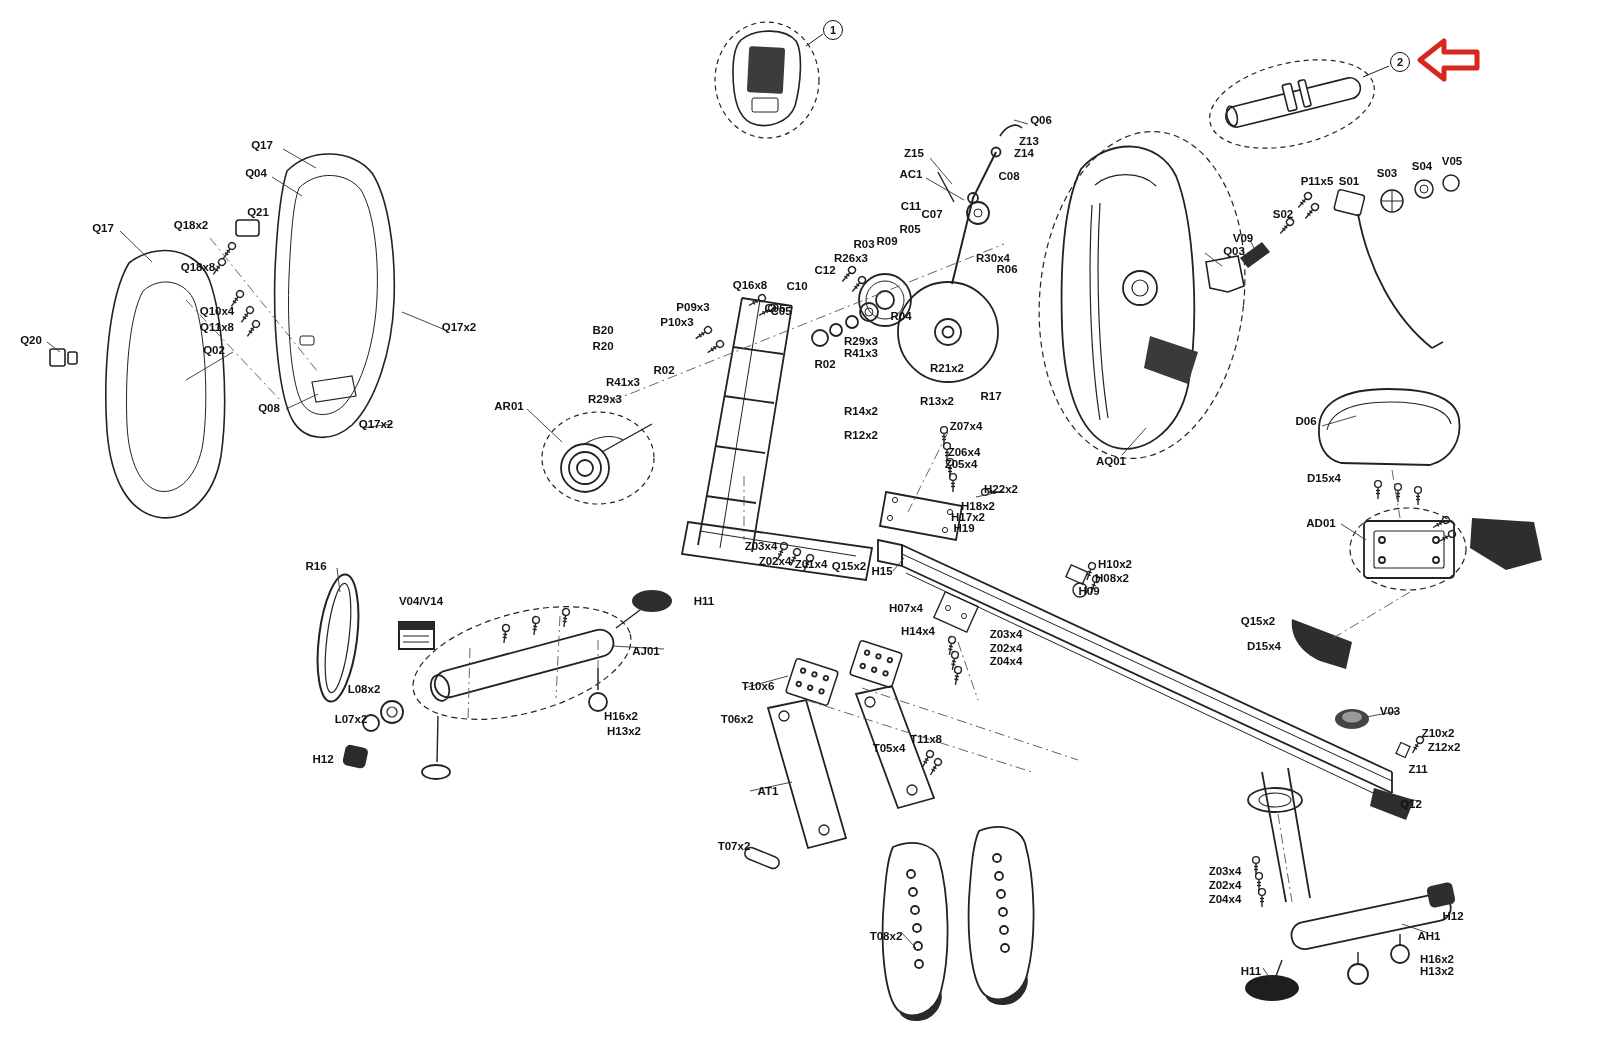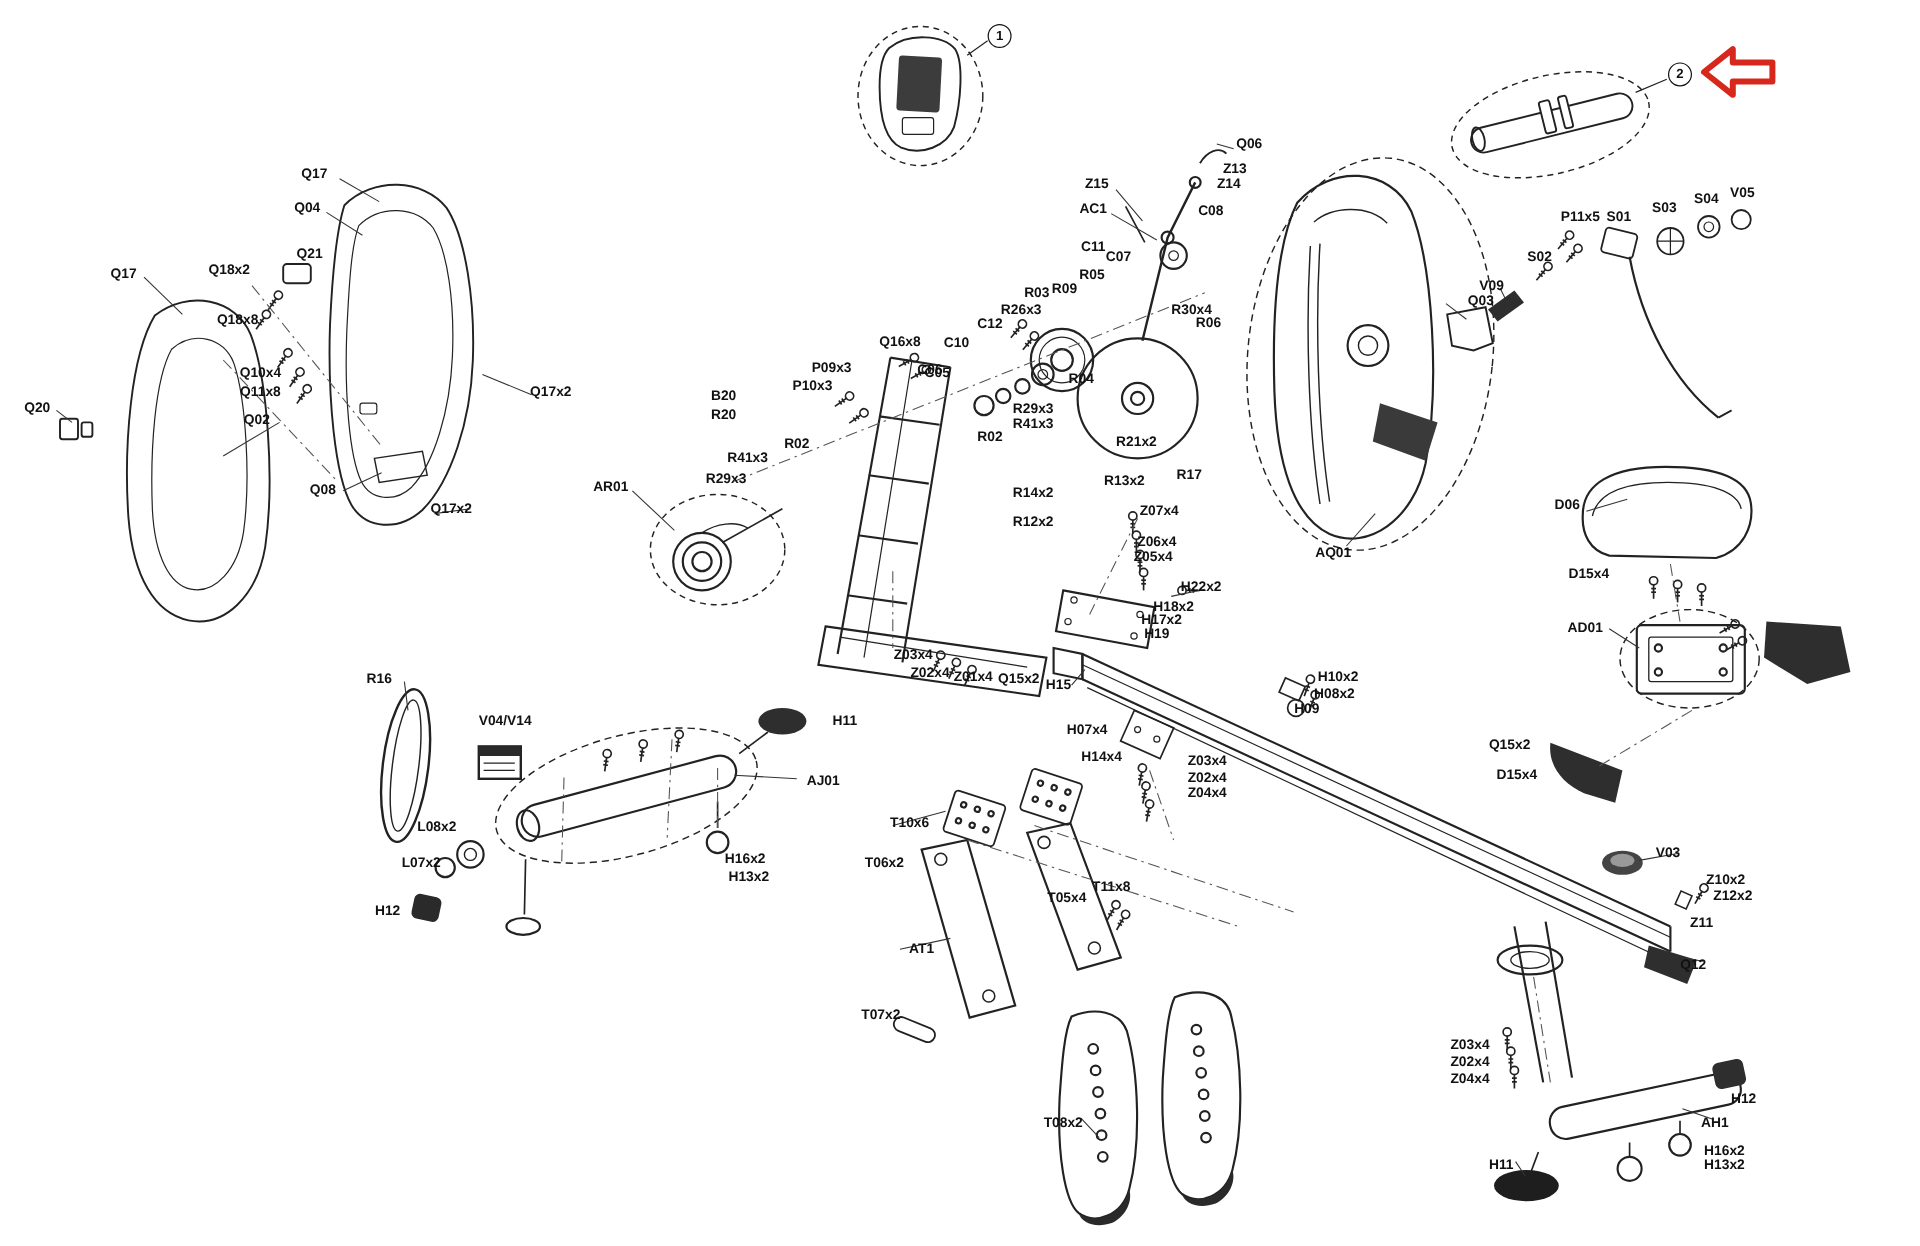--- a/index.html
+++ b/index.html
@@ -425,21 +425,21 @@
       <div class="part-label" style="left: 1390px; top: 712px; color: rgb(17, 17, 17);">V03</div>
       <div class="part-label" style="left: 1438px; top: 734px; color: rgb(17, 17, 17);">Z10x2</div>
       <div class="part-label" style="left: 1444px; top: 748px; color: rgb(17, 17, 17);">Z12x2</div>
       <div class="part-label" style="left: 1418px; top: 770px; color: rgb(17, 17, 17);">Z11</div>
       <div class="part-label" style="left: 1411px; top: 805px; color: rgb(17, 17, 17);">Q12</div>
       <div class="part-label" style="left: 316px; top: 567px; color: rgb(17, 17, 17);">R16</div>
       <div class="part-label" style="left: 421px; top: 602px; color: rgb(17, 17, 17);">V04/V14</div>
       <div class="part-label" style="left: 364px; top: 690px; color: rgb(17, 17, 17);">L08x2</div>
       <div class="part-label" style="left: 351px; top: 720px; color: rgb(17, 17, 17);">L07x2</div>
       <div class="part-label" style="left: 323px; top: 760px; color: rgb(17, 17, 17);">H12</div>
-      <div class="part-label" style="left: 646px; top: 652px; color: rgb(17, 17, 17); margin-left: 40px;">AJ01</div>
+      <div class="part-label" style="left: 646px; top: 652px; color: rgb(17, 17, 17);">AJ01</div>
       <div class="part-label" style="left: 704px; top: 602px; color: rgb(17, 17, 17);">H11</div>
       <div class="part-label" style="left: 621px; top: 717px; color: rgb(17, 17, 17);">H16x2</div>
       <div class="part-label" style="left: 624px; top: 732px; color: rgb(17, 17, 17);">H13x2</div>
       <div class="part-label" style="left: 758px; top: 687px; color: rgb(17, 17, 17);">T10x6</div>
       <div class="part-label" style="left: 737px; top: 720px; color: rgb(17, 17, 17);">T06x2</div>
       <div class="part-label" style="left: 889px; top: 749px; color: rgb(17, 17, 17);">T05x4</div>
       <div class="part-label" style="left: 926px; top: 740px; color: rgb(17, 17, 17);">T11x8</div>
       <div class="part-label" style="left: 732px; top: 792px; color: rgb(17, 17, 17); margin-left: 36px;">AT1</div>
       <div class="part-label" style="left: 734px; top: 847px; color: rgb(17, 17, 17);">T07x2</div>
       <div class="part-label" style="left: 886px; top: 937px; color: rgb(17, 17, 17);">T08x2</div>

